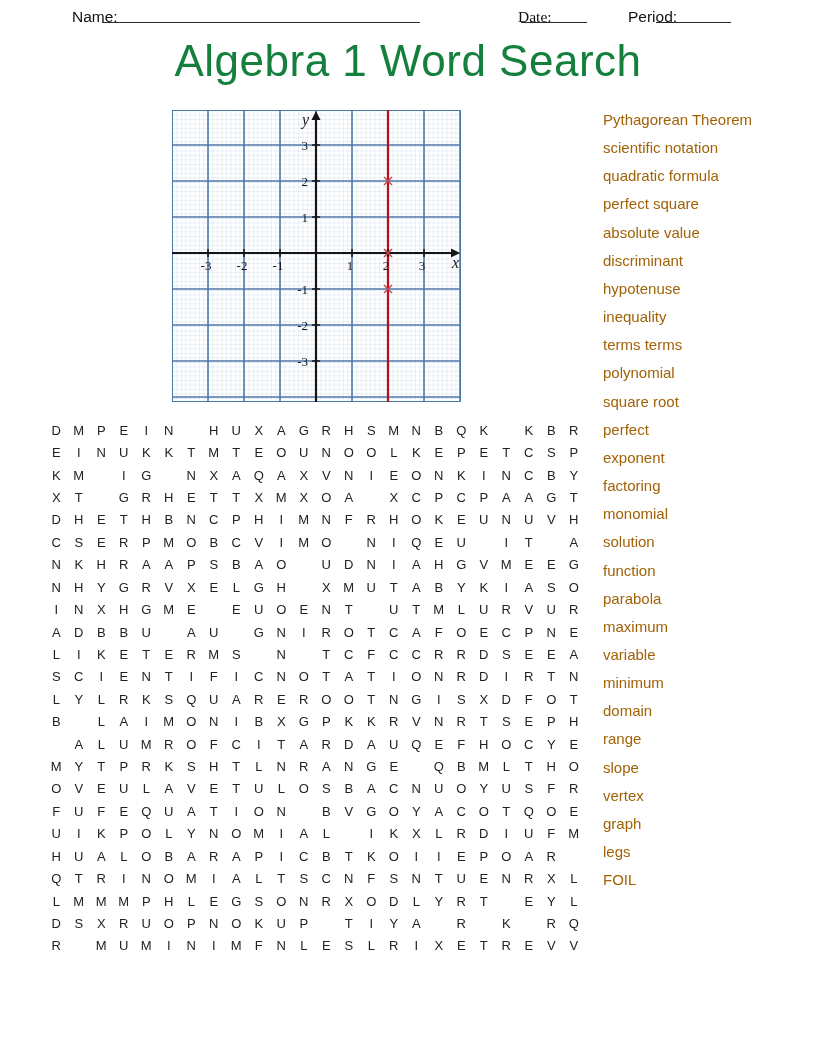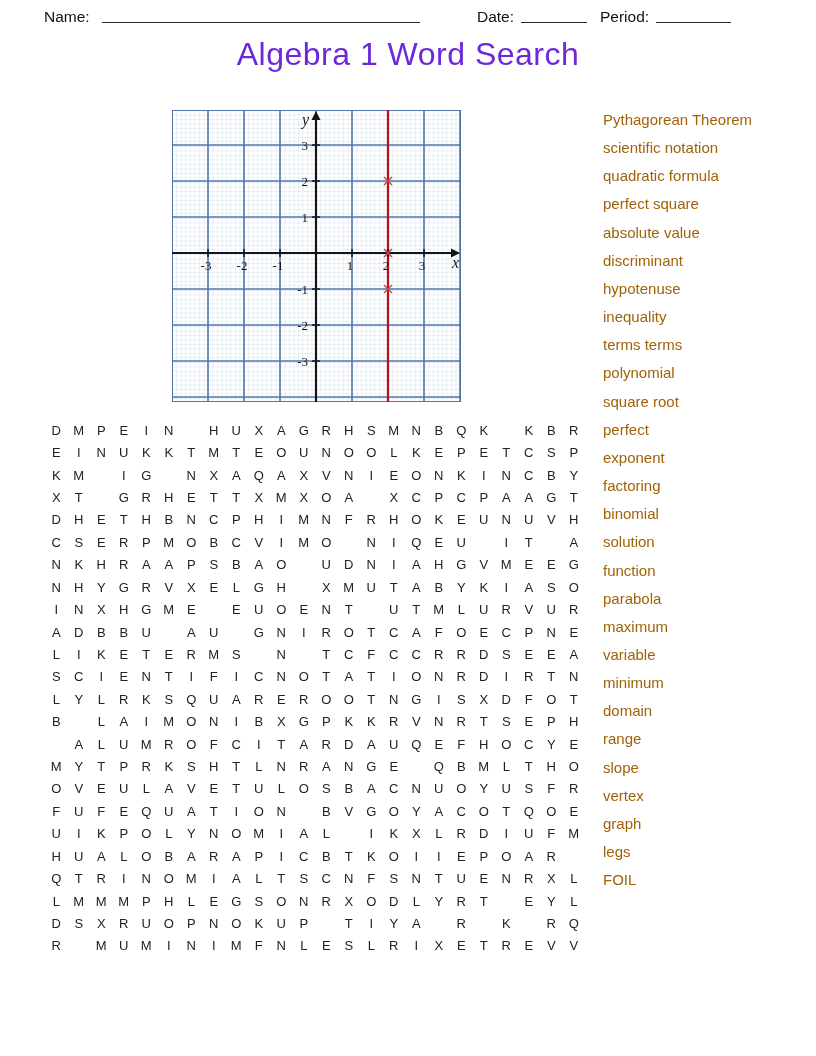--- a/index.html
+++ b/index.html
@@ -1,26 +1,26 @@
 <!DOCTYPE html>
 <html><head>
 <meta charset="utf-8">
 <style>
   html,body{margin:0;padding:0;background:#fff;}
   .page{position:relative;width:816px;height:1056px;background:#ffffff;overflow:hidden;
         font-family:"Liberation Sans","DejaVu Sans",sans-serif;color:#1a1a1a;}
   
-  .hdr-label{position:absolute;top:8px;font-size:15.5px;color:#111;}
+  .hdr-label{position:absolute;top:8px;font-size:15.5px;color:#111;margin-left:28px;}
   .blank-line{position:absolute;top:6px;height:16px;border-bottom:1.6px solid #2a2a2a;}
   #name-label{left:44px;} #name-line{left:102px;width:318px;}
-  #date-label{left:477px;} #date-line{left:521px;width:66px;}
+  #date-label{left:490px;font-family:Liberation Serif, serif;} #date-line{left:521px;width:66px;}
   #period-label{left:600px;} #period-line{left:656px;width:75px;}
   
   .title{position:absolute;top:36px;left:0;width:100%;text-align:center;
-         font-size:32px;font-weight:500;letter-spacing:.5px;color:#6d28d9;}
+         font-size:44px;font-weight:500;letter-spacing:.5px;color:#15803d;}
   
   .graph-wrap{position:absolute;left:172px;top:110px;width:289px;height:292px;}
   .tick{font:13px "Liberation Serif","DejaVu Serif",serif;}
   .axisletter{font:italic 16px "Liberation Serif","DejaVu Serif",serif;}
   
   .word-list{position:absolute;left:603px;top:106px;margin:0;padding:0;list-style:none;
              font-size:15px;color:#a16207;}
   .word-list li{height:28.17px;line-height:28.17px;white-space:nowrap;}
   
   .letter-grid{position:absolute;left:45px;top:419px;display:grid;
@@ -119,21 +119,21 @@
       <li>absolute value</li>
       <li>discriminant</li>
       <li>hypotenuse</li>
       <li>inequality</li>
       <li>terms terms</li>
       <li>polynomial</li>
       <li>square root</li>
       <li>perfect</li>
       <li>exponent</li>
       <li>factoring</li>
-      <li>binomial</li>
+      <li>monomial</li>
       <li>solution</li>
       <li>function</li>
       <li>parabola</li>
       <li>maximum</li>
       <li>variable</li>
       <li>minimum</li>
       <li>domain</li>
       <li>range</li>
       <li>slope</li>
       <li>vertex</li>

